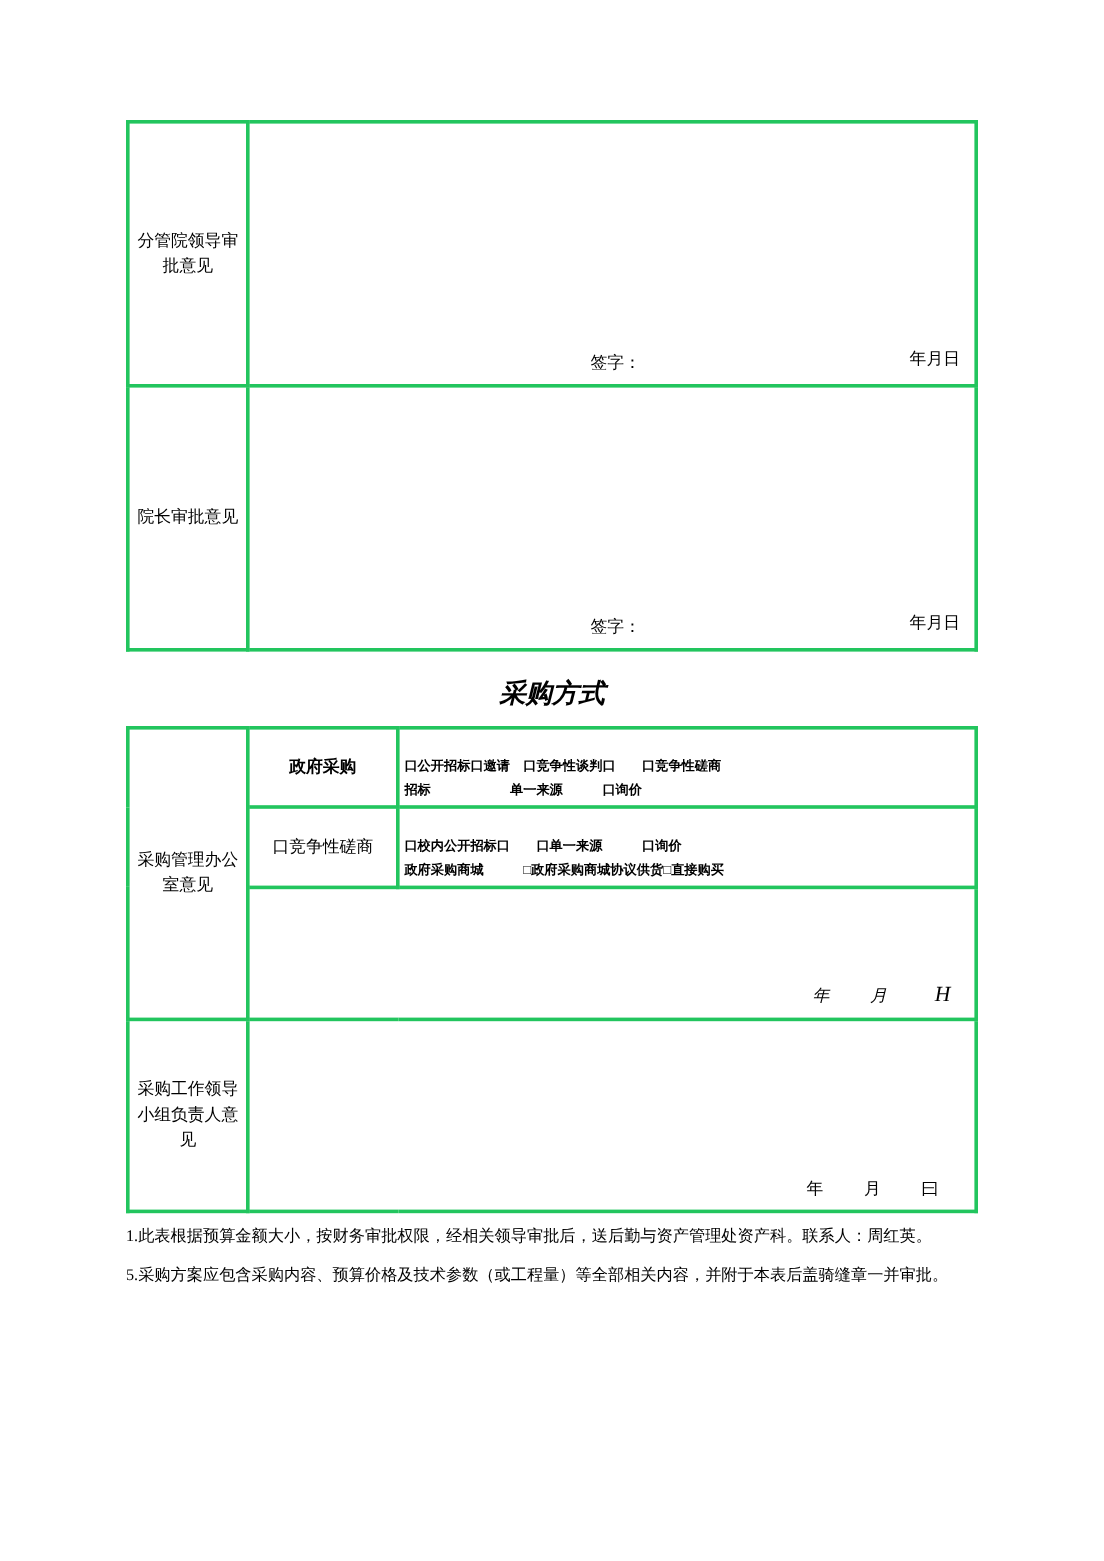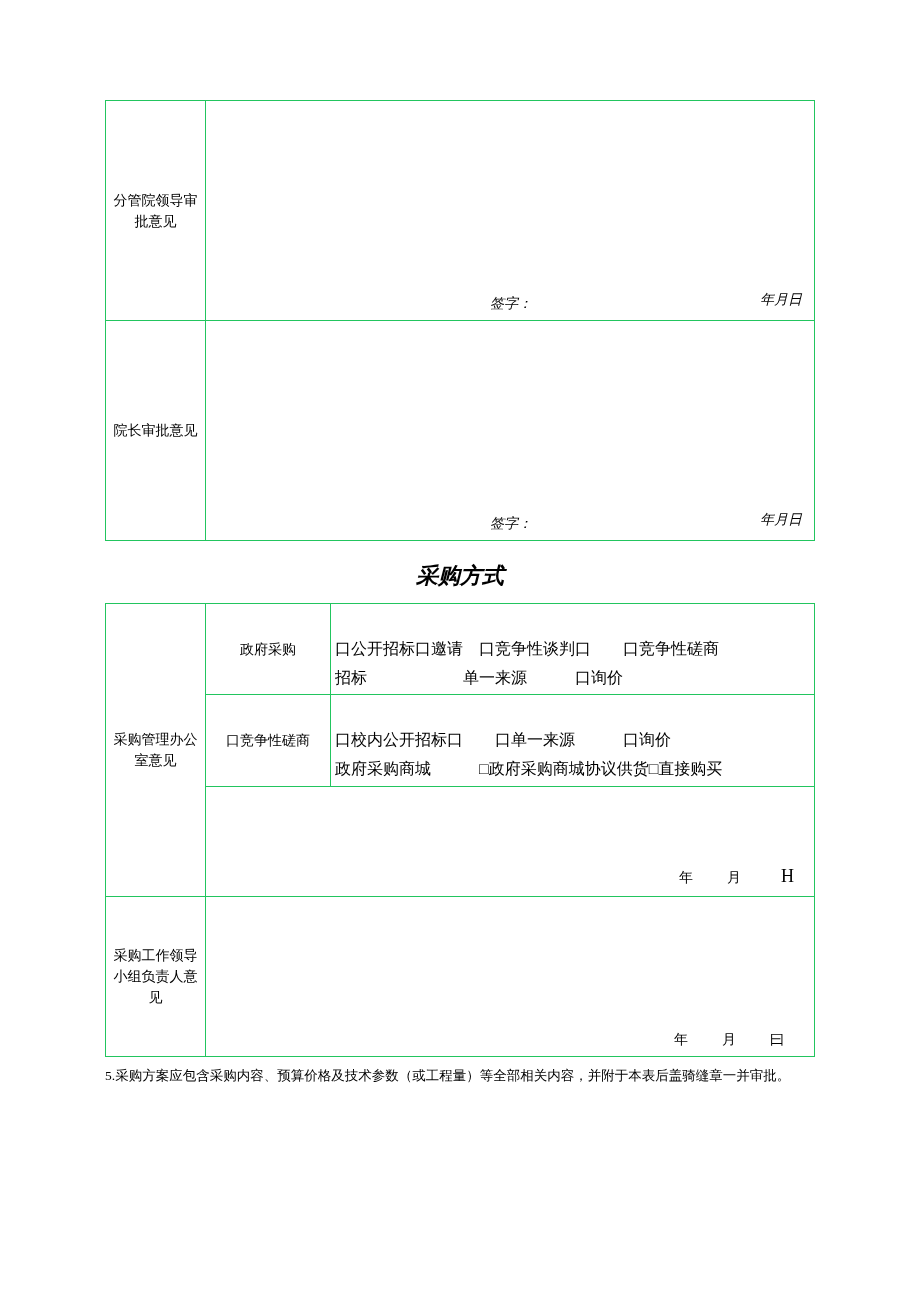--- a/index.html
+++ b/index.html
@@ -10,38 +10,37 @@
       color: #000;
       width: 920px;
       padding: 100px 105px 50px 105px;
     }
     table {
       border-collapse: collapse;
       width: 100%;
       table-layout: fixed;
     }
     td {
-      border: 1px solid #22c55e;
+      border: 3px solid #22c55e;
       vertical-align: middle;
       padding: 2px 4px;
       line-height: 1.5;
     }
     .label-cell {
       text-align: center;
       width: 100px;
     }
     .sub-label {
       text-align: center;
       width: 125px;
     }
     .sign-row {
       text-align: left;
       padding-left: 280px;
       position: relative;
-      font-style: italic;
     }
     .sign-date {
       position: absolute;
       right: 8px;
       bottom: 4px;
       text-align: center;
     }
     .date-right {
       text-align: right;
       padding-right: 20px;
@@ -55,21 +54,21 @@
       font-weight: bold;
       margin: 20px 0 12px 0;
       font-style: italic;
     }
     .notes {
       margin-top: 8px;
       font-size: 13.5px;
       line-height: 1.7;
     }
     .notes p { margin-bottom: 10px; }
-    .opt-cell { font-size: 16px; line-height: 1.8; }
+    .opt-cell { font-size: 11px; line-height: 1.8; font-weight: bold; }
     .big-h { font-family: "Times New Roman", serif; font-size: 18px; letter-spacing: 0; padding-left:6px;}
   </style>
 </head>
 <body>
 
 <table>
   <tbody>
       <tr>
     <td class="label-cell" style="height:220px;">
       <span>分管院领导审批意见</span>
@@ -101,48 +100,49 @@
   <colgroup>
     <col style="width:100px">
     <col style="width:125px">
     <col>
   </colgroup>
   <tbody>
       <tr>
     <td class="label-cell" rowspan="3">
       <span>采购管理办公室意见</span>
     </td>
-    <td class="sub-label" style="height:46px;">
+    <td class="sub-label" style="height:46px;font-weight:bold;">
       <span>政府采购</span>
     </td>
     <td class="opt-cell" style="white-space:pre-line;">
       <span>口公开招标口邀请 口竞争性谈判口  口竞争性磋商
 招标      单一来源   口询价</span>
     </td>
   </tr>
   <tr>
     <td class="sub-label" style="height:46px;">
       <span>口竞争性磋商</span>
     </td>
     <td class="opt-cell" style="white-space:pre-line;margin-left:36px;">
       <span>口校内公开招标口  口单一来源   口询价
 政府采购商城   □政府采购商城协议供货□直接购买</span>
     </td>
   </tr>
   <tr>
-    <td colspan="2" class="date-right" style="height:110px;">
+    <td colspan="2" class="date-right" style="height:110px;font-style:italic;">
       <span>年 月 </span><span class="big-h">H</span>
     </td>
   </tr>
   <tr>
     <td class="label-cell" style="height:160px;text-align:center;">
       <span>采购工作领导小组负责人意见</span>
     </td>
     <td colspan="2" class="date-right">
       <span>年 月 曰</span>
     </td>
   </tr>
 </tbody>
   </table>
 
 <div class="notes">
+  <p>1.此表根据预算金额大小，按财务审批权限，经相关领导审批后，送后勤与资产管理处资产科。联系人：周红英。</p>
   <p>5.采购方案应包含采购内容、预算价格及技术参数（或工程量）等全部相关内容，并附于本表后盖骑缝章一并审批。</p>
 </div>
 
 </body></html>

